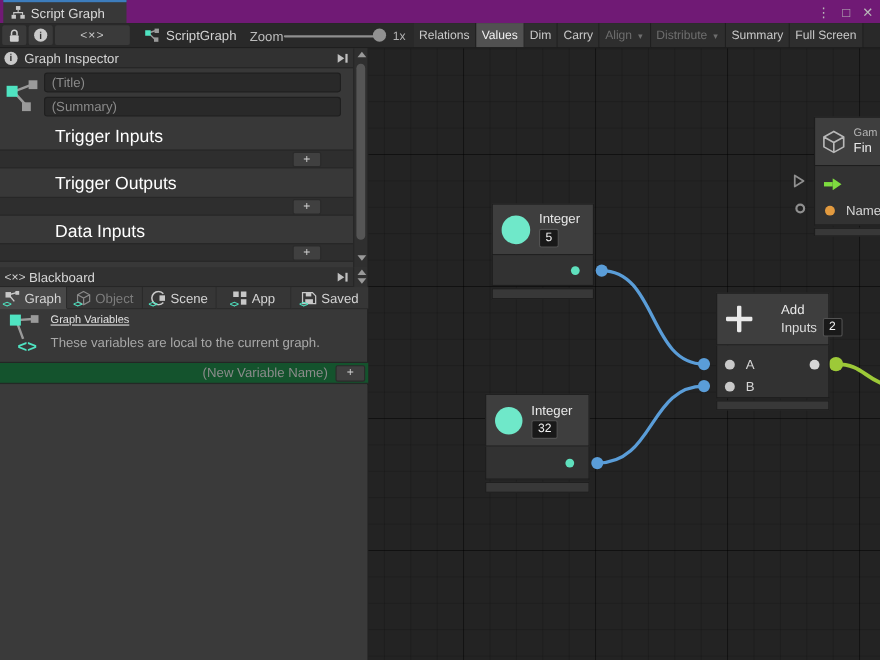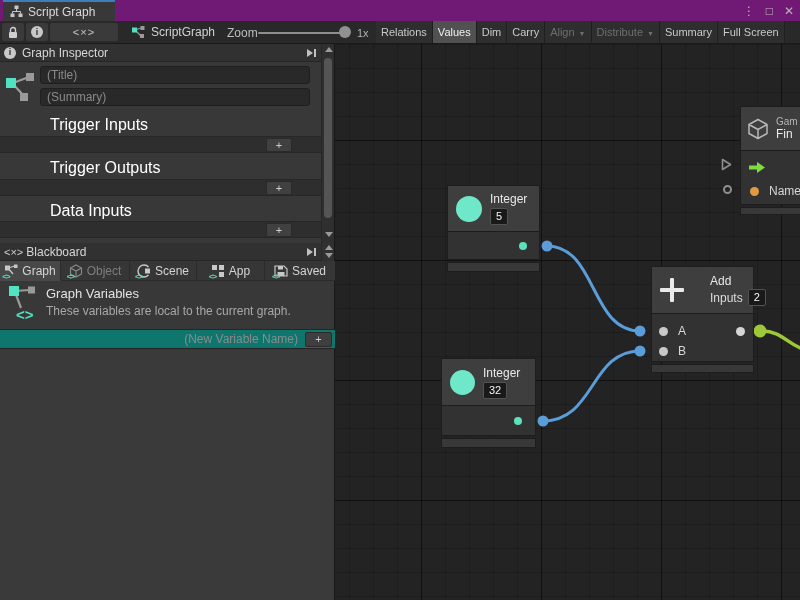--- a/index.html
+++ b/index.html
@@ -58,24 +58,24 @@
   .sb-thumb { position:absolute; left:2px; width:8px; background:#555; border-radius:4px; }
 
   
   .bb-tabs { position:absolute; left:0; top:217px; width:335px; height:20px; display:flex; }
   .bb-tab { display:flex; align-items:center; justify-content:center; gap:4px; background:#363636; border-right:1px solid #2a2a2a; border-bottom:1px solid #2b2b2b; font-size:12px; color:#d4d4d4; }
   .bb-tab.active { background:#484848; border-bottom:1px solid #484848; }
   .bb-tab.disabled { color:#7d7d7d; }
   .tab-ico { position:relative; width:14px; height:14px; }
   .tab-ico .vmark { position:absolute; left:-2px; bottom:-3px; color:#4fe3c1; font-size:8px; font-weight:bold; letter-spacing:-1px; }
 
-  .vars-head { position:absolute; left:46px; top:242px; font-size:13px; color:#e2e2e2; }
+  .vars-head { position:absolute; left:46px; top:242px; font-size:10px; color:#e2e2e2;text-decoration:underline; }
   .vars-desc { position:absolute; left:46px; top:260px; font-size:12px; color:#a8a8a8; }
 
-  .newvar-row { position:absolute; left:0; top:285px; width:335px; height:20px; background:#0f766e; border-top:1px solid #252525; border-bottom:1px solid #252525; }
+  .newvar-row { position:absolute; left:0; top:285px; width:335px; height:20px; background:#14532d; border-top:1px solid #252525; border-bottom:1px solid #252525; }
   .newvar-input { position:absolute; left:6px; top:1px; width:294px; height:16px; background:transparent; border:none; outline:none; text-align:right; font-size:12px; color:#cfcfcf; font-family:"Liberation Sans",sans-serif; }
   .newvar-input::placeholder { color:#8b8b8b; }
   .newvar-plus { position:absolute; right:3px; top:2px; width:27px; height:15px; background:#3f3f3f; border:1px solid #2a2a2a; border-radius:2px; color:#d0d0d0; font-size:11px; line-height:13px; text-align:center; }
   .bb-filler { position:absolute; left:0; top:306px; width:334px; height:250px; background:#3a3a3a; }
 
   
   .canvas {
     position:absolute; left:335px; top:44px; width:465px; height:556px; overflow:hidden;
     background-color:#232323;
     background-image:

